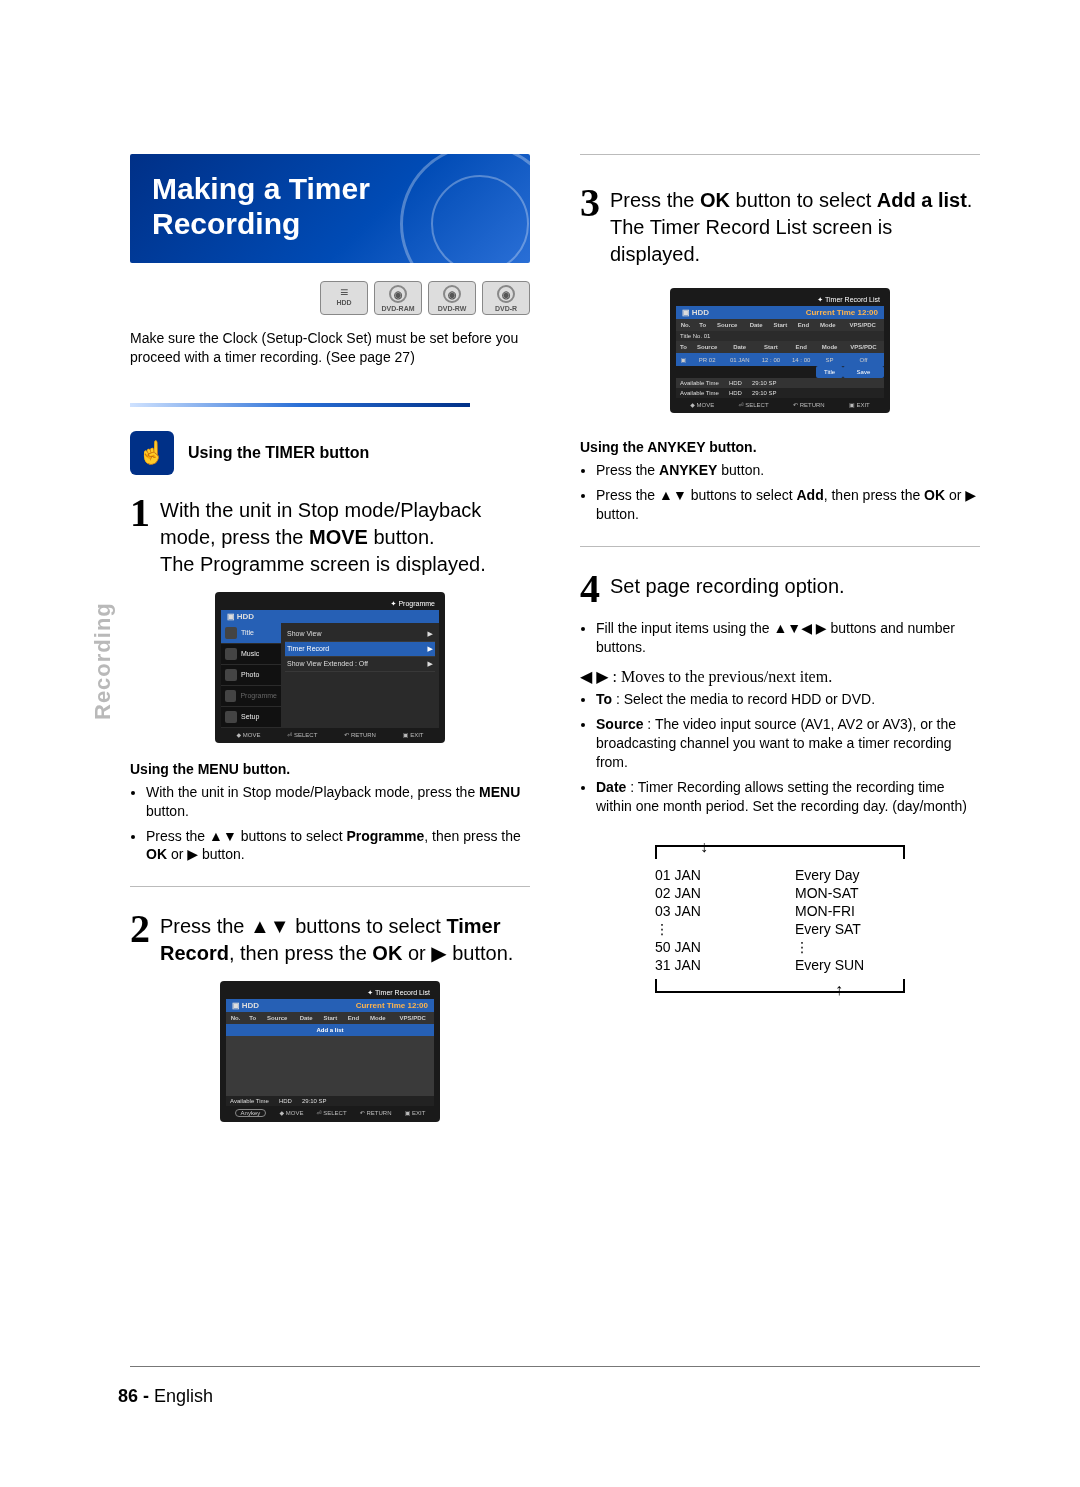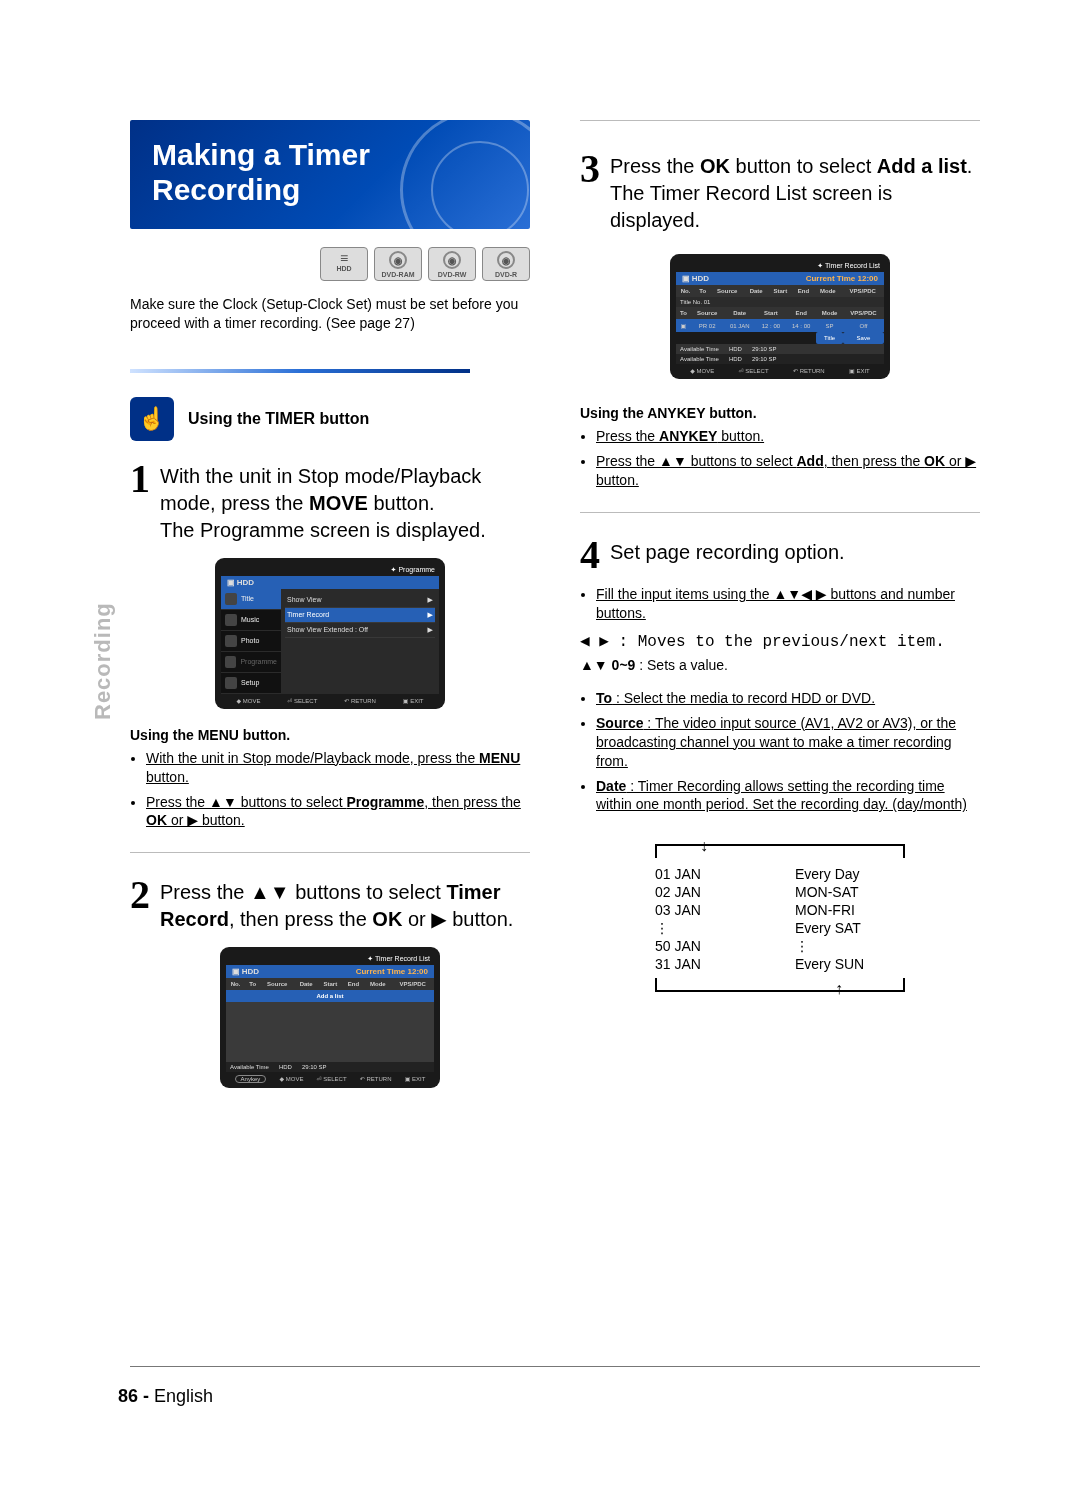--- a/index.html
+++ b/index.html
@@ -1,49 +1,49 @@
 <!DOCTYPE html>
 <html><head>
 <meta charset="utf-8">
 <style>
   * { box-sizing: border-box; margin: 0; padding: 0; }
   body { font-family: Arial, Helvetica, sans-serif; font-size: 14px; color: #000; background: #fff; }
   .page { width: 1080px; height: 1487px; margin: 0 auto; position: relative; padding: 120px 100px 60px 130px; }
   .columns { display: flex; gap: 50px; }
-  .col { flex: 1; }
+  .col { flex: 1; margin-top: 34px; }
   .title-block { background: linear-gradient(135deg, #003087 0%, #004bb5 60%, #2a6fd6 100%); color: #fff; padding: 18px 22px 22px; font-size: 30px; font-weight: bold; line-height: 1.15; position: relative; overflow: hidden; margin-bottom: 18px; border-radius: 2px; }
   .title-block .disc { position: absolute; right: -30px; top: -10px; width: 160px; height: 160px; border: 3px solid rgba(255,255,255,0.3); border-radius: 50%; }
   .title-block .disc::after { content:""; position:absolute; inset:28px; border:2px solid rgba(255,255,255,0.3); border-radius:50%; }
   .media-row { display: flex; gap: 6px; justify-content: flex-end; margin-bottom: 14px; }
   .media-chip { display:flex; flex-direction:column; align-items:center; font-size:7px; font-weight:bold; color:#555; background:#ddd; border:1px solid #888; border-radius:4px; padding:3px 4px 2px; width:48px; }
   .media-chip .circ { width:18px; height:18px; border:2px solid #888; border-radius:50%; margin-bottom:2px; display:flex; align-items:center; justify-content:center; font-size:10px; }
   .stack-icon { font-size:14px; line-height:1; }
   ol.checks { padding-left: 18px; margin-bottom: 6px; }
   ol.checks li { font-size: 14px; margin-bottom: 2px; }
   p.body { font-size: 14px; line-height: 1.35; }
   .gradbar { height: 4px; width: 340px; margin: 36px 0 24px; background: linear-gradient(90deg, #cfe2ff, #2a6fd6, #003087); }
   .hand-row { display:flex; align-items:center; gap:14px; margin-bottom:18px; }
   .hand-icon { width:44px; height:44px; background:#003087; border-radius:6px; display:flex; align-items:center; justify-content:center; color:#fff; font-size:22px; }
   .sub-heading { font-weight:bold; font-size:16px; }
   .step { display:flex; gap:10px; margin-bottom:10px; }
   .step-num { font-size:40px; font-weight:bold; font-family: Georgia, 'Times New Roman', serif; line-height:1; }
   .step-text { font-size:20px; line-height:1.35; padding-top:4px; }
   .bold { font-weight:bold; }
   .mini-head { font-weight:bold; font-size:14px; margin:18px 0 6px; }
   ul.bullets { padding-left: 16px; }
-  ul.bullets li { font-size:14px; margin-bottom:6px; line-height:1.35;text-decoration:underline; }
-  .arrows { font-family: Liberation Mono, monospace; }
+  ul.bullets li { font-size:14px; margin-bottom:6px; line-height:1.35; }
+  .arrows { font-family: Liberation Serif, serif; }
   .side-label { position:absolute; left:90px; top:720px; transform: rotate(-90deg); transform-origin: left top; font-size:22px; font-weight:bold; color:#b9b9b9; letter-spacing:1px; }
   .footer-line { position:absolute; left:130px; right:100px; bottom:120px; border-top:1px solid #777; }
   .footer-text { position:absolute; left:118px; bottom:80px; font-size:18px; }
   .footer-text .pg { font-weight:bold; }
   .hr { height:1px; background:#bbb; margin:22px 0; }
   .hr-top { height:1px; background:#bbb; margin:0 0 28px; }
   
-  .osd { background:#1a1a1a; border-radius:9px; color:#ddd; font-size:8px; margin:14px auto 8px; padding:6px 6px 4px; }
+  .osd { background:#1a1a1a; border-radius:4px; color:#ddd; font-size:8px; margin:14px auto 8px; padding:6px 6px 4px; }
   .osd1 { width:230px; }
   .osd2 { width:220px; }
   .osd .titlebar { display:flex; justify-content:space-between; font-size:7px; padding:2px 4px; }
   .osd .titlebar .tname { color:#fff; }
   .osd .hdd { background:#2660b5; padding:2px 6px; font-size:8px; font-weight:bold; }
   .osd .navrow { display:flex; }
   .osd .nav { width:60px; background:#111; color:#eee; }
   .osd .nav .item { display:flex; align-items:center; gap:4px; padding:4px 4px; font-size:7px; border-bottom:1px solid #2b2b2b; }
   .osd .nav .item.sel { background:#2660b5; }
   .osd .nav .item.dim { color:#666; }
@@ -348,21 +348,20 @@
         <div class="step-num">4</div>
         <div class="step-text">
           <span>Set page recording option.</span>
         </div>
       </div>
       <ul class="bullets">
         <li><span>Fill the input items using the ▲▼◀ ▶ buttons and number buttons.</span></li>
       </ul>
 
       <p class="body" style="margin:10px 0 2px;"><span class="arrows symbol">◀ ▶ : Moves to the previous/next item.</span></p>
-      <p class="body" style="margin-bottom:14px;"><span class="bold">▲▼ 0~9</span><span> : Sets a value.</span></p>
 
       <ul class="bullets">
         <li><span class="bold">To</span><span> : Select the media to record HDD or DVD.</span></li>
         <li><span class="bold">Source</span><span> : The video input source (AV1, AV2 or AV3), or the broadcasting channel you want to make a timer recording from.</span></li>
         <li><span class="bold">Date</span><span> : Timer Recording allows setting the recording time within one month period. Set the recording day. (day/month)</span></li>
       </ul>
 
       <div class="date-diagram">
         <div class="bracket-top"></div>
         <div class="arrow-top">↓</div>

